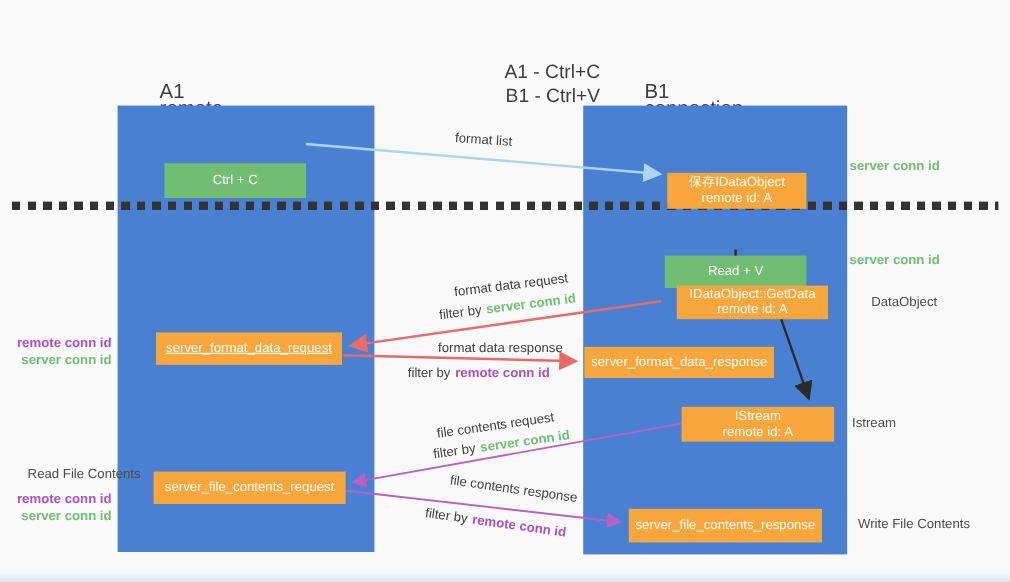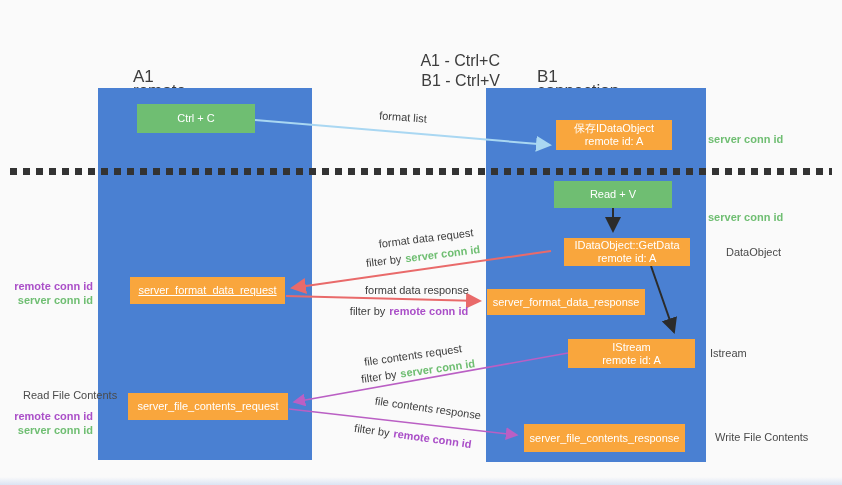--- a/index.html
+++ b/index.html
@@ -28,21 +28,21 @@
   }
   .dotted-line{
     position:absolute;left:10px;top:168px;width:822px;height:7px;
     background:repeating-linear-gradient(90deg,#333 0 7px,transparent 7px 13px);
   }
   .node{
     position:absolute;
     display:flex;flex-direction:column;align-items:center;justify-content:center;
     color:#fff;font-size:11px;line-height:13px;text-align:center;
   }
-  .node.green{background:var(--green-box,#6fbe72);}
+  .node.green{background:var(--green-box,#6fbe72);margin-top:32px;}
   .node.orange{background:var(--orange-box,#f9a63d);}
   .side-label{
     position:absolute;font-size:11px;line-height:14px;color:#4a4a4a;white-space:nowrap;
   }
   .side-label.stack{text-align:right;font-weight:bold;}
   .green-t{color:var(--green-text,#6fbe72);font-weight:bold;}
   .purple-t{color:var(--purple-text,#aa4fc8);font-weight:bold;}
   .edge-label{
     position:absolute;font-size:11px;color:var(--dark-text,#3d3d3d);
     white-space:nowrap;transform-origin:center;
@@ -98,21 +98,21 @@
     <line x1="651" y1="266" x2="674" y2="332" stroke="#2b2b2b" stroke-width="2" marker-end="url(#m-black)"></line>
     <line x1="551" y1="251" x2="292" y2="288" stroke="#e96a6a" stroke-width="2" marker-end="url(#m-red)"></line>
     <line x1="286" y1="296" x2="480" y2="301" stroke="#e96a6a" stroke-width="2" marker-end="url(#m-red)"></line>
     <line x1="568" y1="353" x2="294" y2="402" stroke="#ba5fc4" stroke-width="1.6" marker-end="url(#m-magenta)"></line>
     <line x1="289" y1="409" x2="517" y2="435" stroke="#ba5fc4" stroke-width="1.6" marker-end="url(#m-magenta)"></line>
   </svg>
 
   <div class="node green" style="left:137px;top:104px;width:118px;height:29px;">
     <div>Ctrl + C</div>
   </div>
-  <div class="node orange" style="left:556px;top:120px;width:116px;height:30px;">
+  <div class="node orange" style="left:556px;top:144px;width:116px;height:30px;">
     <div>保存IDataObject</div>
     <div>remote id: A</div>
   </div>
   <div class="node green" style="left:554px;top:181px;width:118px;height:27px;">
     <div>Read + V</div>
   </div>
   <div class="node orange" style="left:564px;top:238px;width:126px;height:28px;">
     <div>IDataObject::GetData</div>
     <div>remote id: A</div>
   </div>
@@ -149,21 +149,21 @@
     <div class="green-t">server conn id</div>
   </div>
 
   <div class="edge-label" style="left:403px;top:117px;transform:translate(-50%,-50%) rotate(4deg);">format list</div>
 
   <div class="edge-label" style="left:426px;top:238px;transform:translate(-50%,-50%) rotate(-7deg);">format data request</div>
   <div class="edge-label" style="left:423px;top:256px;transform:translate(-50%,-50%) rotate(-7deg);">
     <span class="gap">filter by</span><span class="green-t">server conn id</span>
   </div>
   <div class="edge-label" style="left:417px;top:290px;transform:translate(-50%,-50%);">format data response</div>
-  <div class="edge-label" style="left:399px;top:311px;transform:translate(-50%,-50%);padding-left:20px;">
+  <div class="edge-label" style="left:389px;top:311px;transform:translate(-50%,-50%);padding-left:20px;">
     <span class="gap">filter by</span><span class="purple-t">remote conn id</span>
   </div>
 
   <div class="edge-label" style="left:413px;top:355px;transform:translate(-50%,-50%) rotate(-8deg);">file contents request</div>
   <div class="edge-label" style="left:418px;top:371px;transform:translate(-50%,-50%) rotate(-8deg);">
     <span class="gap">filter by</span><span class="green-t">server conn id</span>
   </div>
   <div class="edge-label" style="left:428px;top:408px;transform:translate(-50%,-50%) rotate(8deg);">file contents response</div>
   <div class="edge-label" style="left:413px;top:436px;transform:translate(-50%,-50%) rotate(8deg);">
     <span class="gap">filter by</span><span class="purple-t">remote conn id</span>

